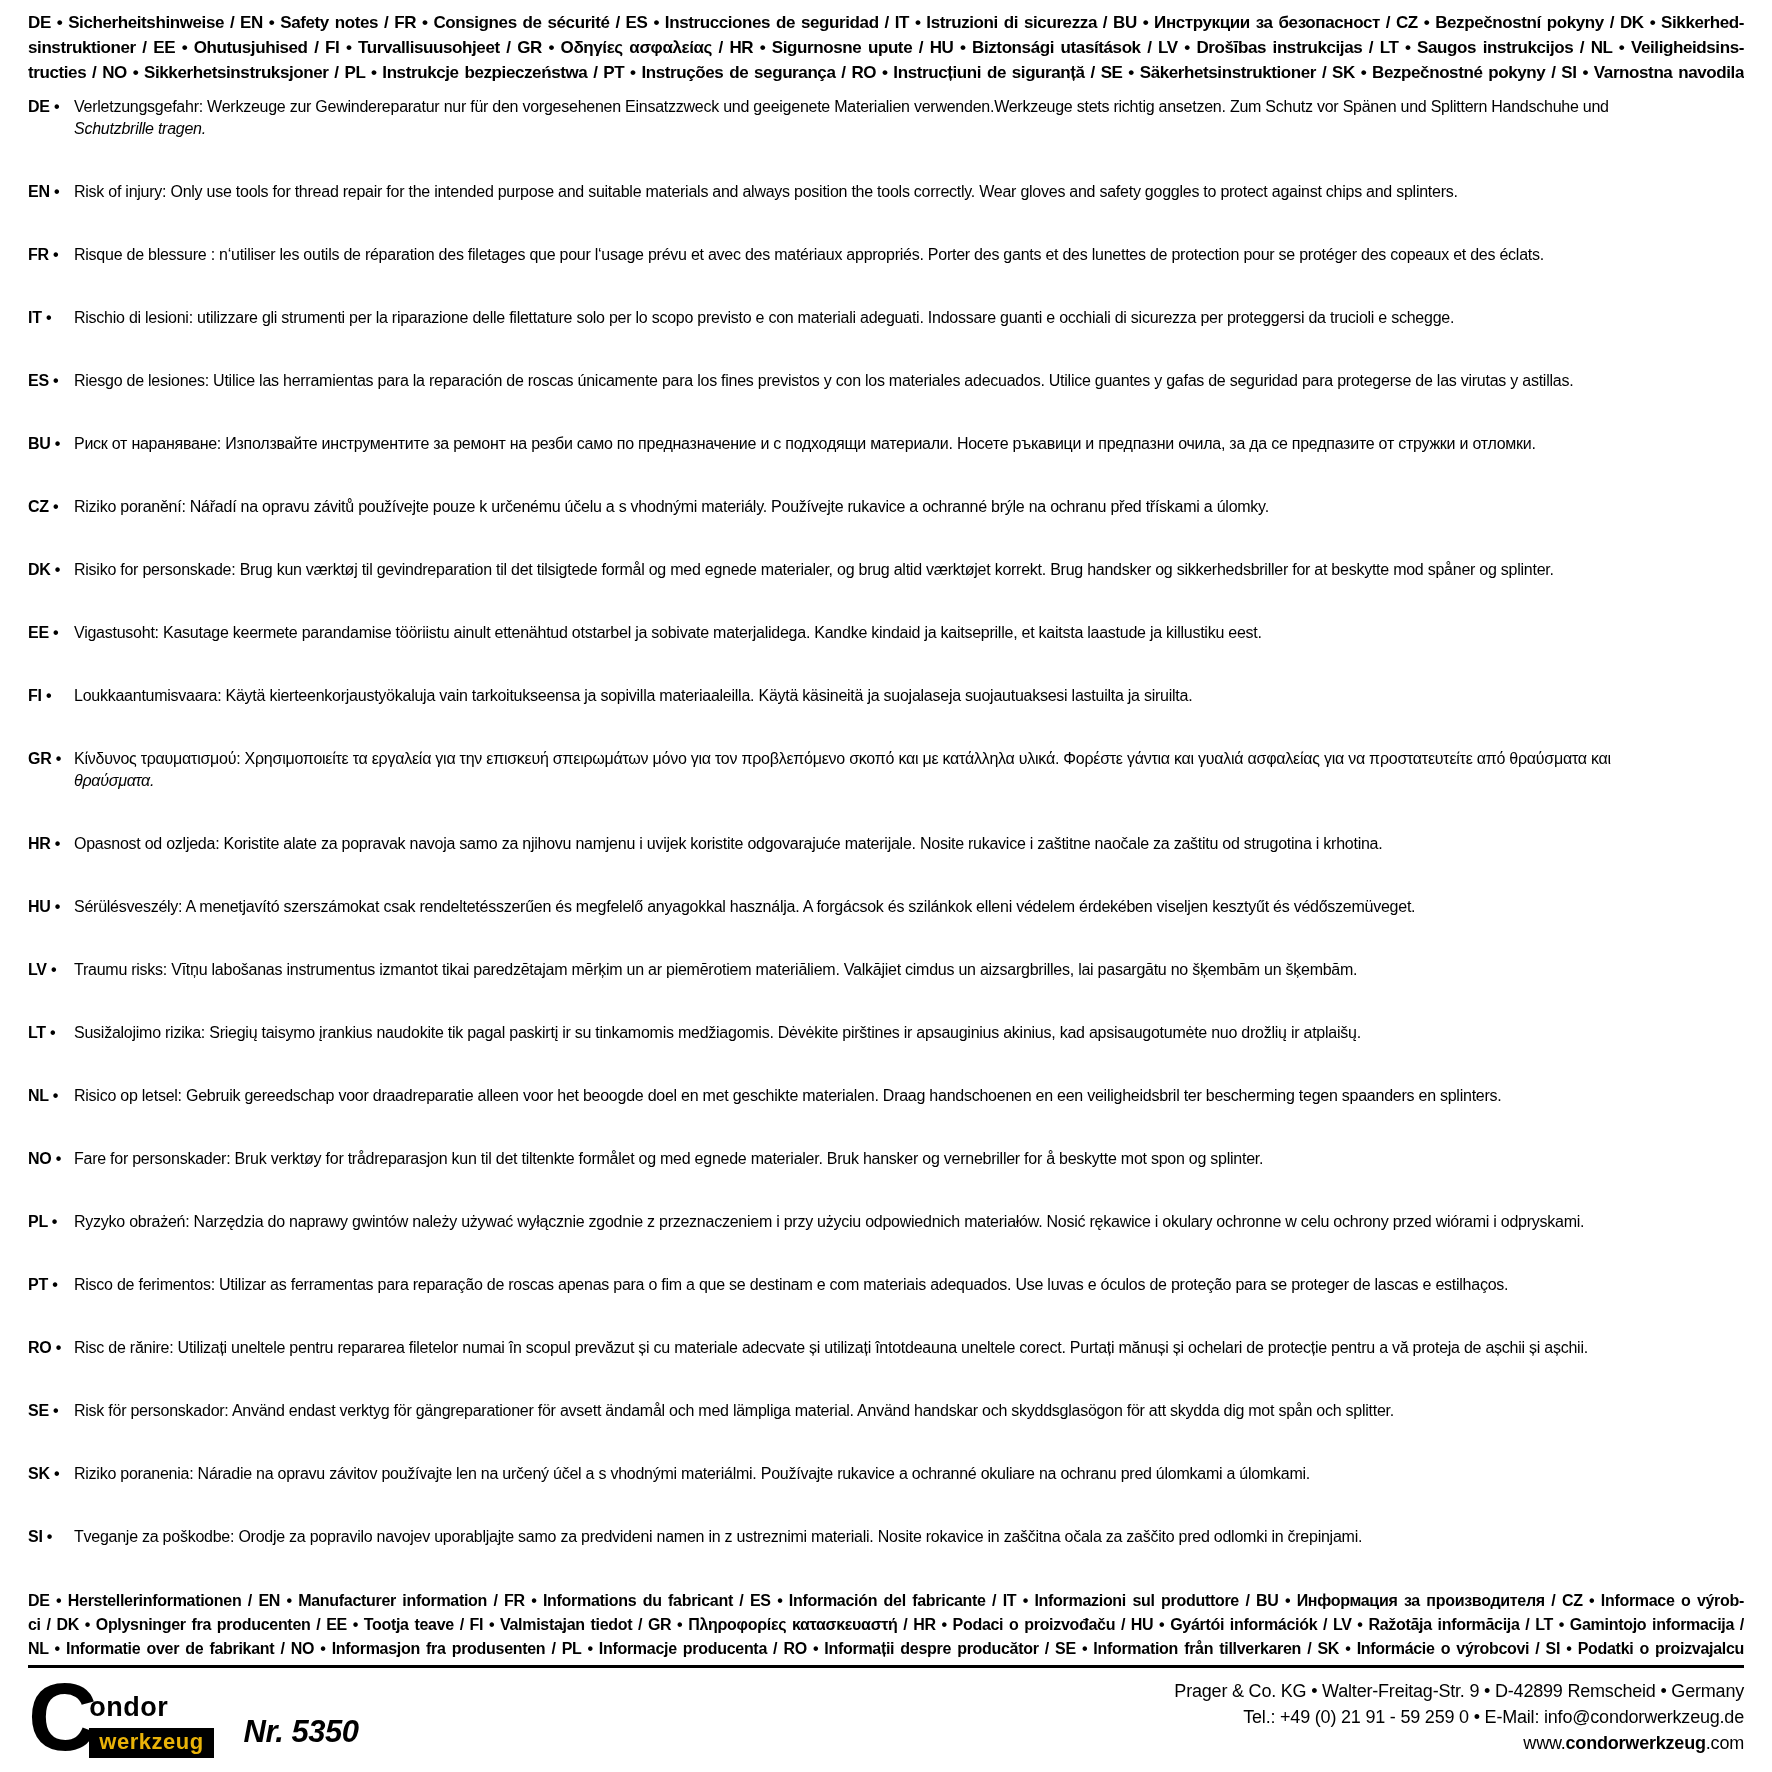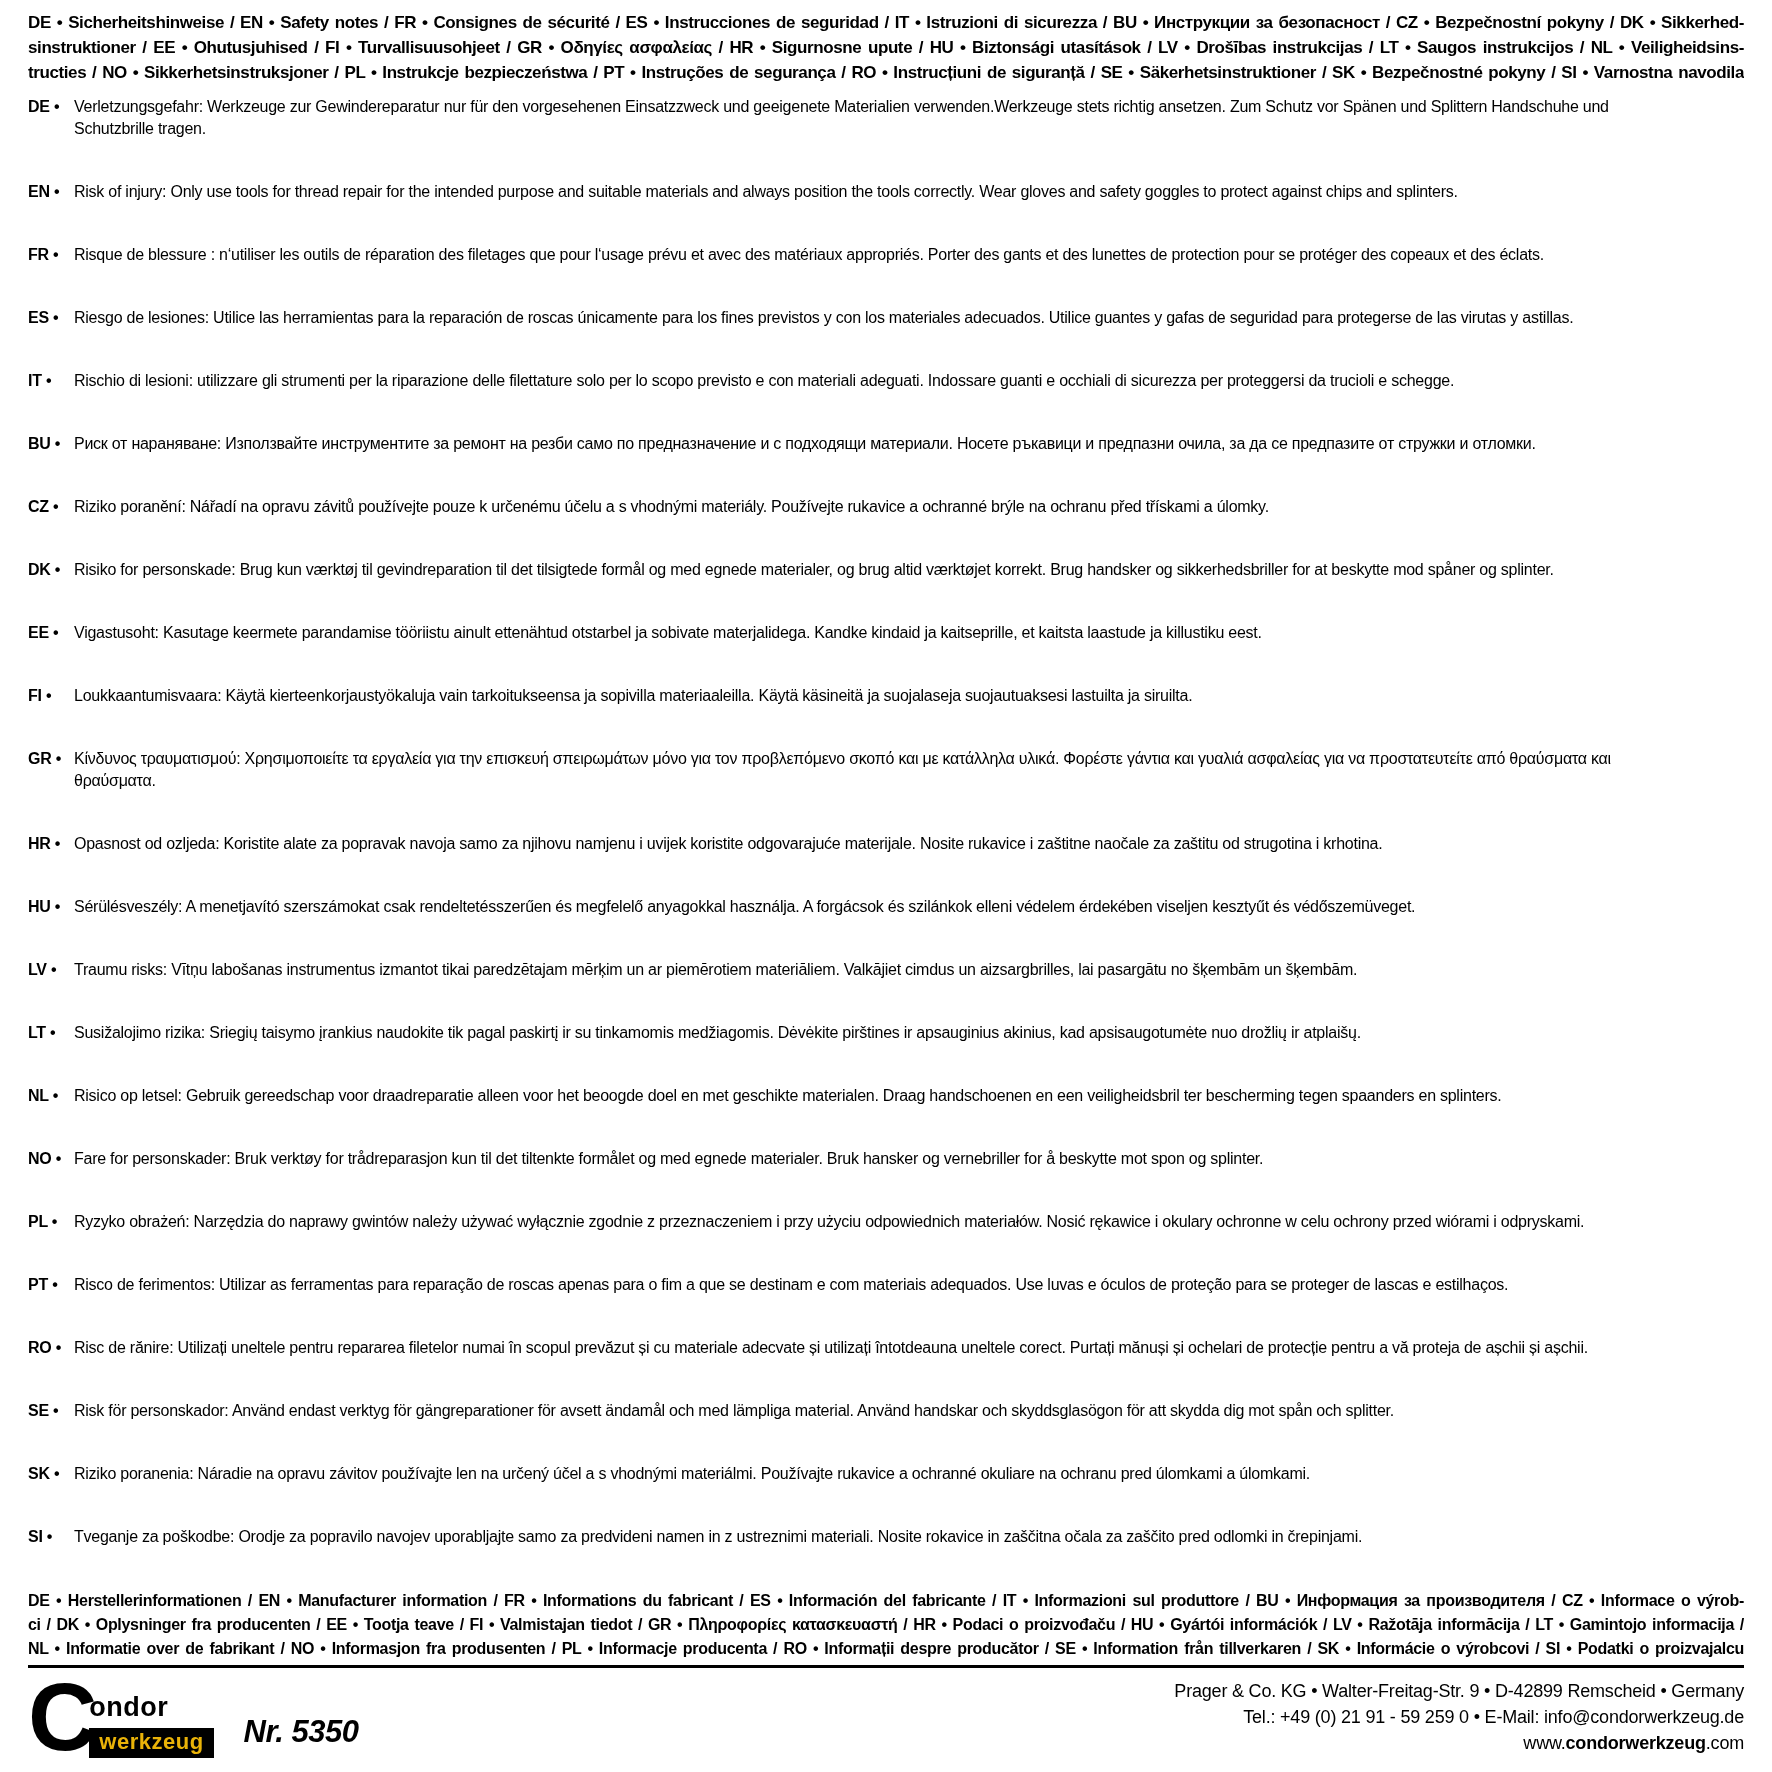--- a/index.html
+++ b/index.html
@@ -27,21 +27,21 @@
   .note-row {
     position: relative;
     padding-left: 46px;
     font-size: 16px; line-height: 22px;
     letter-spacing: -0.25px;
     margin-bottom: 41px;
     overflow: hidden;
   }
   .note-label { position: absolute; left: 0; top: 0; font-weight: bold; white-space: nowrap; }
   .note-text  { display: block; white-space: nowrap; overflow: hidden; }
-  .note-text2 { display: block; white-space: nowrap; overflow: hidden; }
+  .note-text2 { display: block; white-space: nowrap; overflow: hidden; font-style: italic; }
   .note-text2:empty { display: none; }
   
   .bottom-group { margin-top: auto; }
   .mfr-block { font-weight: bold; font-size: 16px; line-height: 24px; letter-spacing: -0.3px; word-spacing: -2px; }
   .mfr-line {
     white-space: nowrap; overflow: hidden;
     text-align: justify; text-align-last: justify;
   }
   .footer-rule { height: 3px; background: #000; margin-top: 4px; }
   .footer { display: flex; justify-content: space-between; align-items: flex-start; margin-top: 10px; }
@@ -91,28 +91,28 @@
 
   </div>
 
   <div class="note-row">
     <span class="note-label">FR •</span>
     <span class="note-text">Risque de blessure : n‘utiliser les outils de réparation des filetages que pour l‘usage prévu et avec des matériaux appropriés. Porter des gants et des lunettes de protection pour se protéger des copeaux et des éclats.</span>
 
   </div>
 
   <div class="note-row">
+    <span class="note-label">IT •</span>
+    <span class="note-text">Rischio di lesioni: utilizzare gli strumenti per la riparazione delle filettature solo per lo scopo previsto e con materiali adeguati. Indossare guanti e occhiali di sicurezza per proteggersi da trucioli e schegge.</span>
+
+  </div>
+
+  <div class="note-row">
     <span class="note-label">ES •</span>
     <span class="note-text">Riesgo de lesiones: Utilice las herramientas para la reparación de roscas únicamente para los fines previstos y con los materiales adecuados. Utilice guantes y gafas de seguridad para protegerse de las virutas y astillas.</span>
-
-  </div>
-
-  <div class="note-row">
-    <span class="note-label">IT •</span>
-    <span class="note-text">Rischio di lesioni: utilizzare gli strumenti per la riparazione delle filettature solo per lo scopo previsto e con materiali adeguati. Indossare guanti e occhiali di sicurezza per proteggersi da trucioli e schegge.</span>
 
   </div>
 
   <div class="note-row">
     <span class="note-label">BU •</span>
     <span class="note-text">Риск от нараняване: Използвайте инструментите за ремонт на резби само по предназначение и с подходящи материали. Носете ръкавици и предпазни очила, за да се предпазите от стружки и отломки.</span>
 
   </div>
 
   <div class="note-row">

